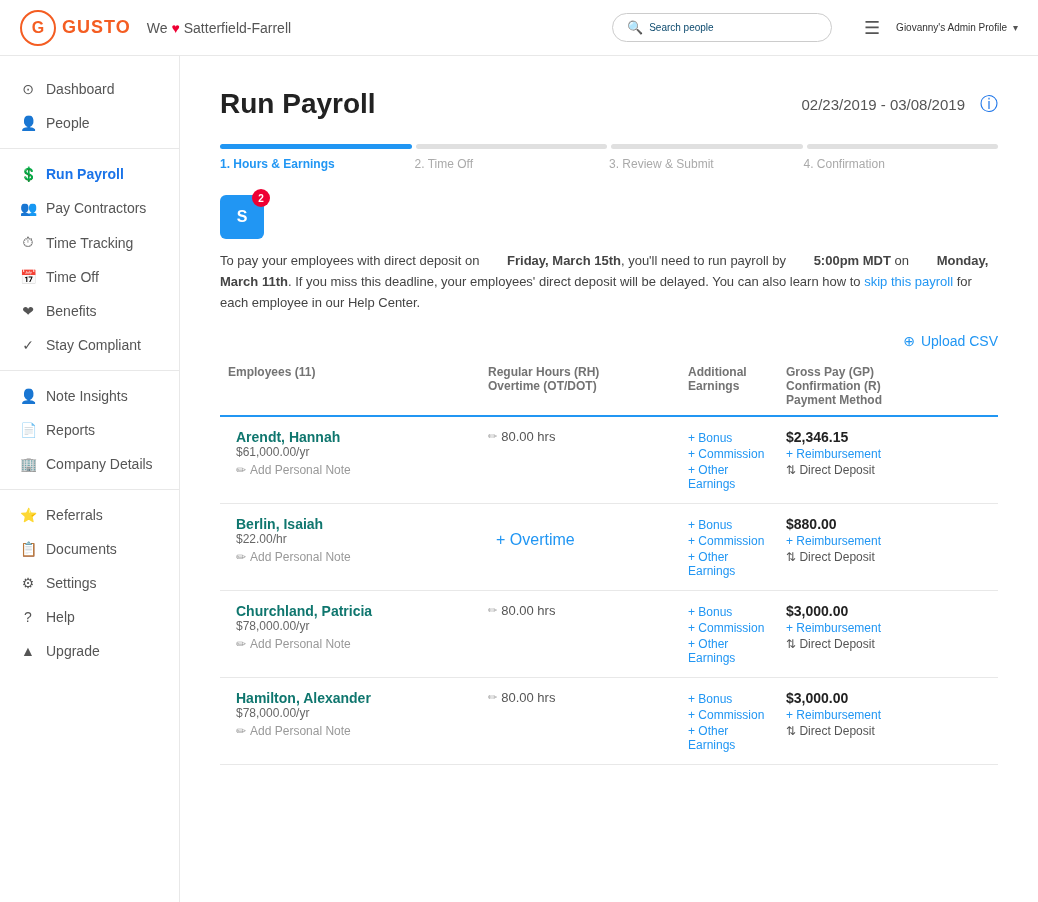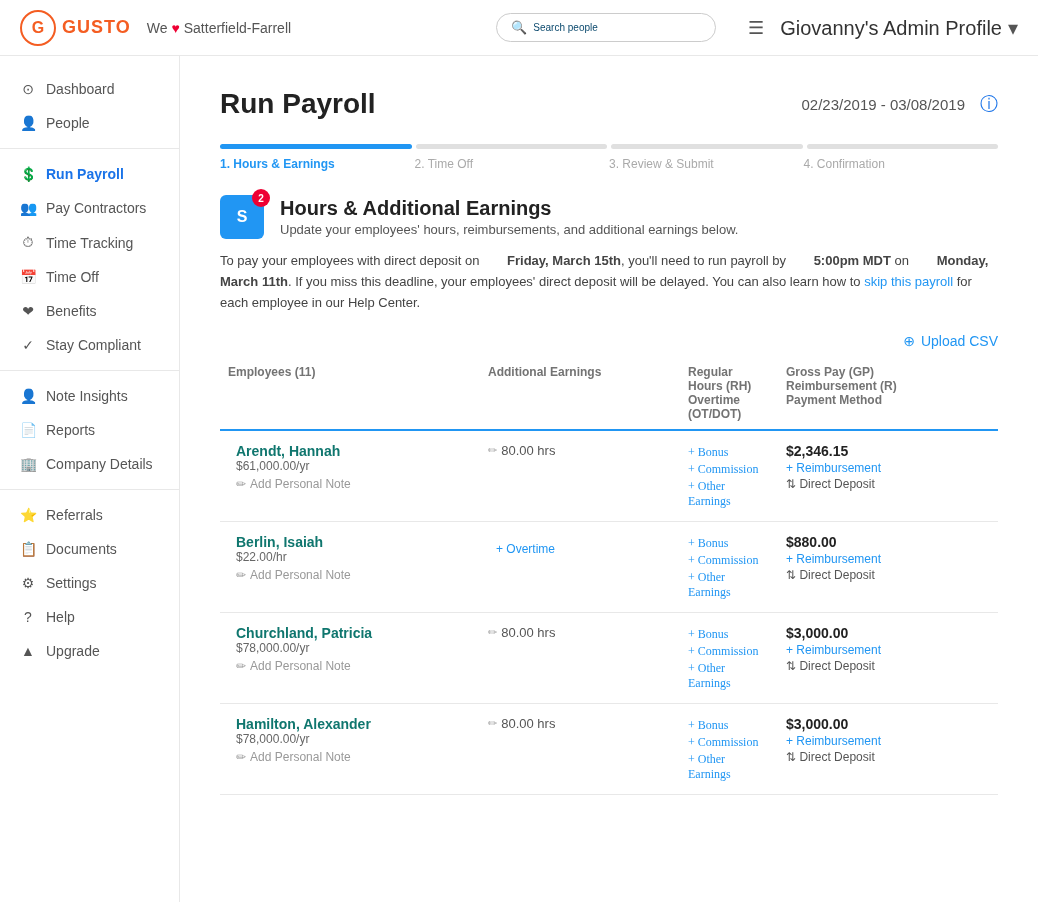--- a/index.html
+++ b/index.html
@@ -22,21 +22,21 @@
     .heart { color: #e03; }
     .search-bar {
       margin-left: auto; display: flex; align-items: center;
       border: 1px solid #ccc; border-radius: 20px; padding: 6px 14px;
       width: 220px; gap: 6px; color: #999;
     }
     .search-icon-char { font-size: 13px; }
     .search-placeholder { font-size: 10px; color: #0c4a6e; }
     .nav-right { display: flex; align-items: center; gap: 16px; margin-left: 16px; }
     .nav-icon-btn { background: none; border: none; cursor: pointer; color: #555; font-size: 18px; }
-    .admin-profile { display: flex; align-items: flex-end; gap: 6px; font-size: 20px; color: #333; cursor: pointer; }
+    .admin-profile { display: flex; align-items: flex-start; gap: 6px; font-size: 10px; color: #333; cursor: pointer; }
     .admin-profile-arrow { color: #555; }
 
     
     .layout { display: flex; margin-top: 56px; }
 
     
     .sidebar {
       width: 180px; min-height: calc(100vh - 56px); border-right: 1px solid #e8e8e8;
       padding: 16px 0; flex-shrink: 0;
     }
@@ -110,29 +110,29 @@
       align-items: start;
     }
     .employee-name { font-weight: 700; font-size: 14px; color: #0f766e; padding: 0 8px; }
     .employee-rate { font-size: 12px; color: #666; padding: 0 8px; margin-top: 0; }
     .employee-note { font-size: 12px; color: #999; padding: 0 8px; margin-top: 4px; cursor: pointer; display: flex; align-items: center; gap: 4px; }
     .hours-text { font-size: 13px; color: #555; display: flex; align-items: center; gap: 4px; }
     .edit-icon { color: #999; font-size: 11px; }
     .hours-input-group { display: flex; align-items: center; border: 1px solid #ccc; border-radius: 3px; overflow: hidden; }
     .hours-input-label { background: #f0f0f0; padding: 4px 6px; font-size: 12px; color: #555; border-right: 1px solid #ccc; }
     .hours-input { border: none; outline: none; width: 70px; padding: 4px 6px; font-size: 13px; }
-    .overtime-link { font-size: 12px; color: #2196f3; cursor: pointer; display: flex; align-items: center; gap: 3px; margin-top: 8px; padding: 0 8px; }
+    .overtime-link { font-size: 16px; color: #2196f3; cursor: pointer; display: flex; align-items: center; gap: 3px; margin-top: 15px; padding: 0 8px; }
     .earnings-link { font-size: 12px; color: #2196f3; cursor: pointer; display: flex; align-items: center; gap: 3px; margin-top: 2px; }
     .pay-amount { font-weight: 700; font-size: 14px; color: #222; }
     .pay-link { font-size: 12px; color: #2196f3; cursor: pointer; display: flex; align-items: center; gap: 3px; margin-top: 2px; }
     .pay-method { font-size: 12px; color: #555; display: flex; align-items: center; gap: 4px; margin-top: 2px; }
 
     .col-name { padding: 0 8px; }
     .col-hours { padding: 0 8px; }
-    .col-earnings { padding: 0 8px; font-family: Liberation Serif, serif; }
+    .col-earnings { padding: 0 8px; }
     .col-pay { padding: 0 8px; }
   </style>
 </head>
 <body>
 
 <nav class="top-nav">
   <div class="logo">
     <div class="logo-circle">G</div>
     <span class="logo-text">GUSTO</span>
   </div>
@@ -249,47 +249,43 @@
         <div class="step-label">3. Review &amp; Submit</div>
         <div class="step-label">4. Confirmation</div>
       </div>
     </div>
 
     <div class="section-header">
       <div class="section-icon">
         <span>S</span>
         <div class="section-icon-badge">2</div>
       </div>
-      <div>
-        <div class="section-title">Hours &amp; Additional Earnings</div>
-        <div class="section-subtitle">Update your employees' hours, reimbursements, and additional earnings below.</div>
-      </div>
     </div>
 
     <div class="section-notice">
       <span>To pay your employees with direct deposit on </span><strong>Friday, March 15th</strong><span>, you'll need to run payroll by </span><strong>5:00pm MDT</strong><span> on </span><strong>Monday, March 11th</strong><span>. If you miss this deadline, your employees' direct deposit will be delayed. You can also learn how to </span><a href="#">skip this payroll</a><span> for each employee in our Help Center.</span>
     </div>
 
     <div class="upload-csv-row">
       <button class="upload-csv-btn">
         <span>⊕</span>
         <span>Upload CSV</span>
       </button>
     </div>
 
     <div class="table-header">
       <div class="th-cell">Employees (11)</div>
-      <div class="th-cell">Additional Earnings</div>
       <div class="th-cell">
         <div>Regular Hours (RH)</div>
         <div>Overtime (OT/DOT)</div>
       </div>
+      <div class="th-cell">Additional Earnings</div>
       <div class="th-cell">
         <div>Gross Pay (GP)</div>
-        <div>Reimbursement (R)</div>
+        <div>Confirmation (R)</div>
         <div>Payment Method</div>
       </div>
     </div>
 
     <div class="employee-row">
       <div class="employee-row-grid">
         <div class="col-name">
           <div class="employee-name">Arendt, Hannah</div>
           <div class="employee-rate">$61,000.00/yr</div>
           <div class="employee-note">

